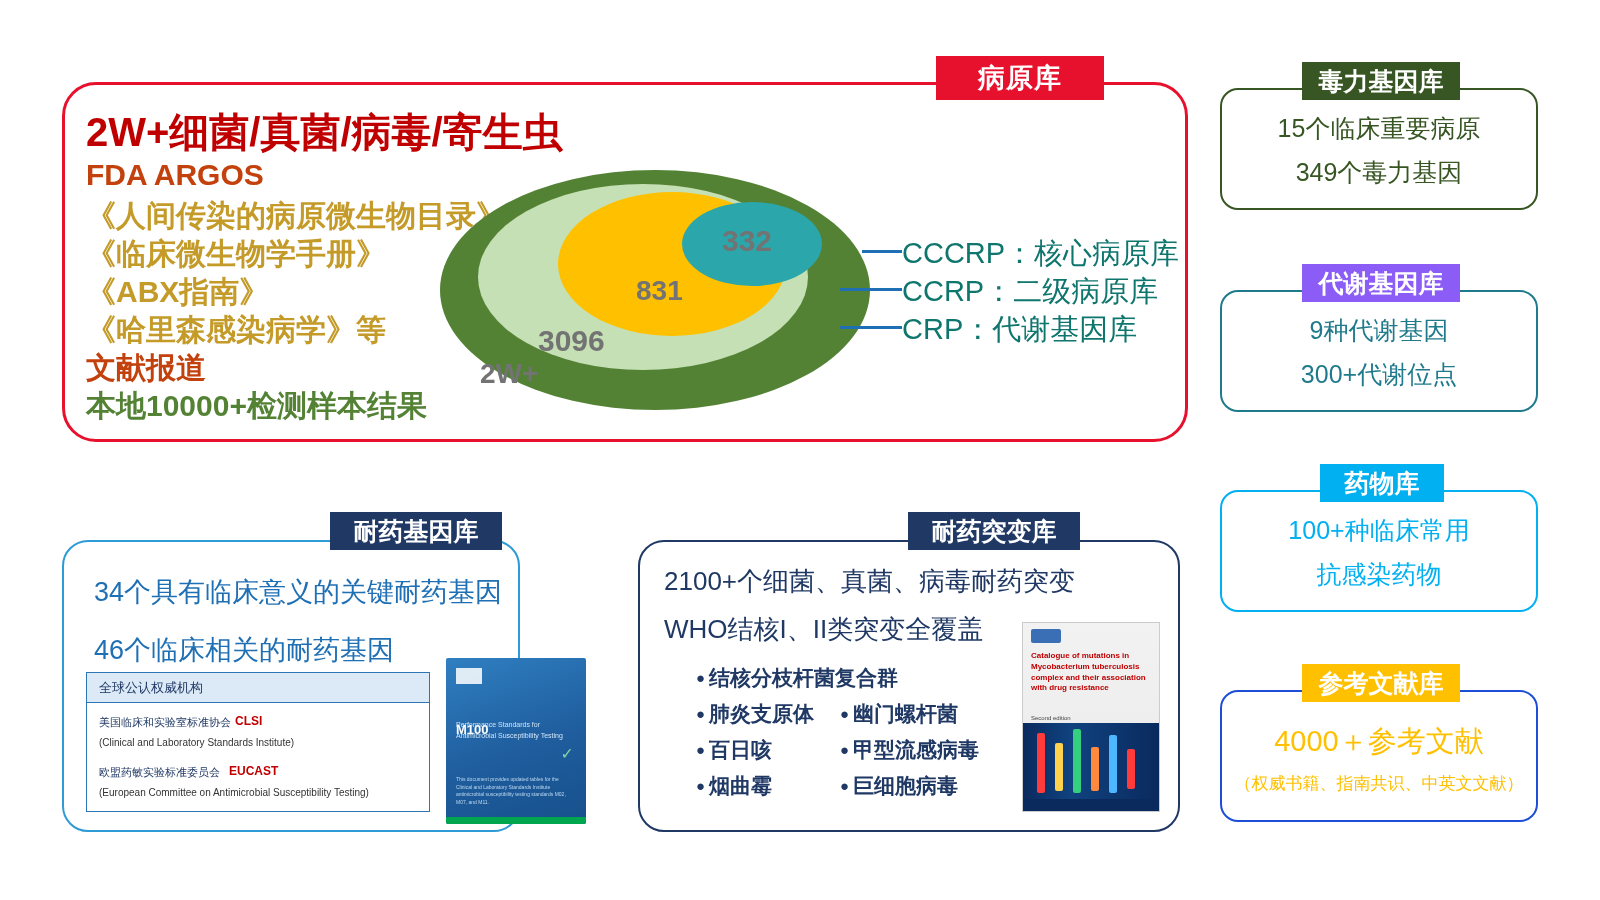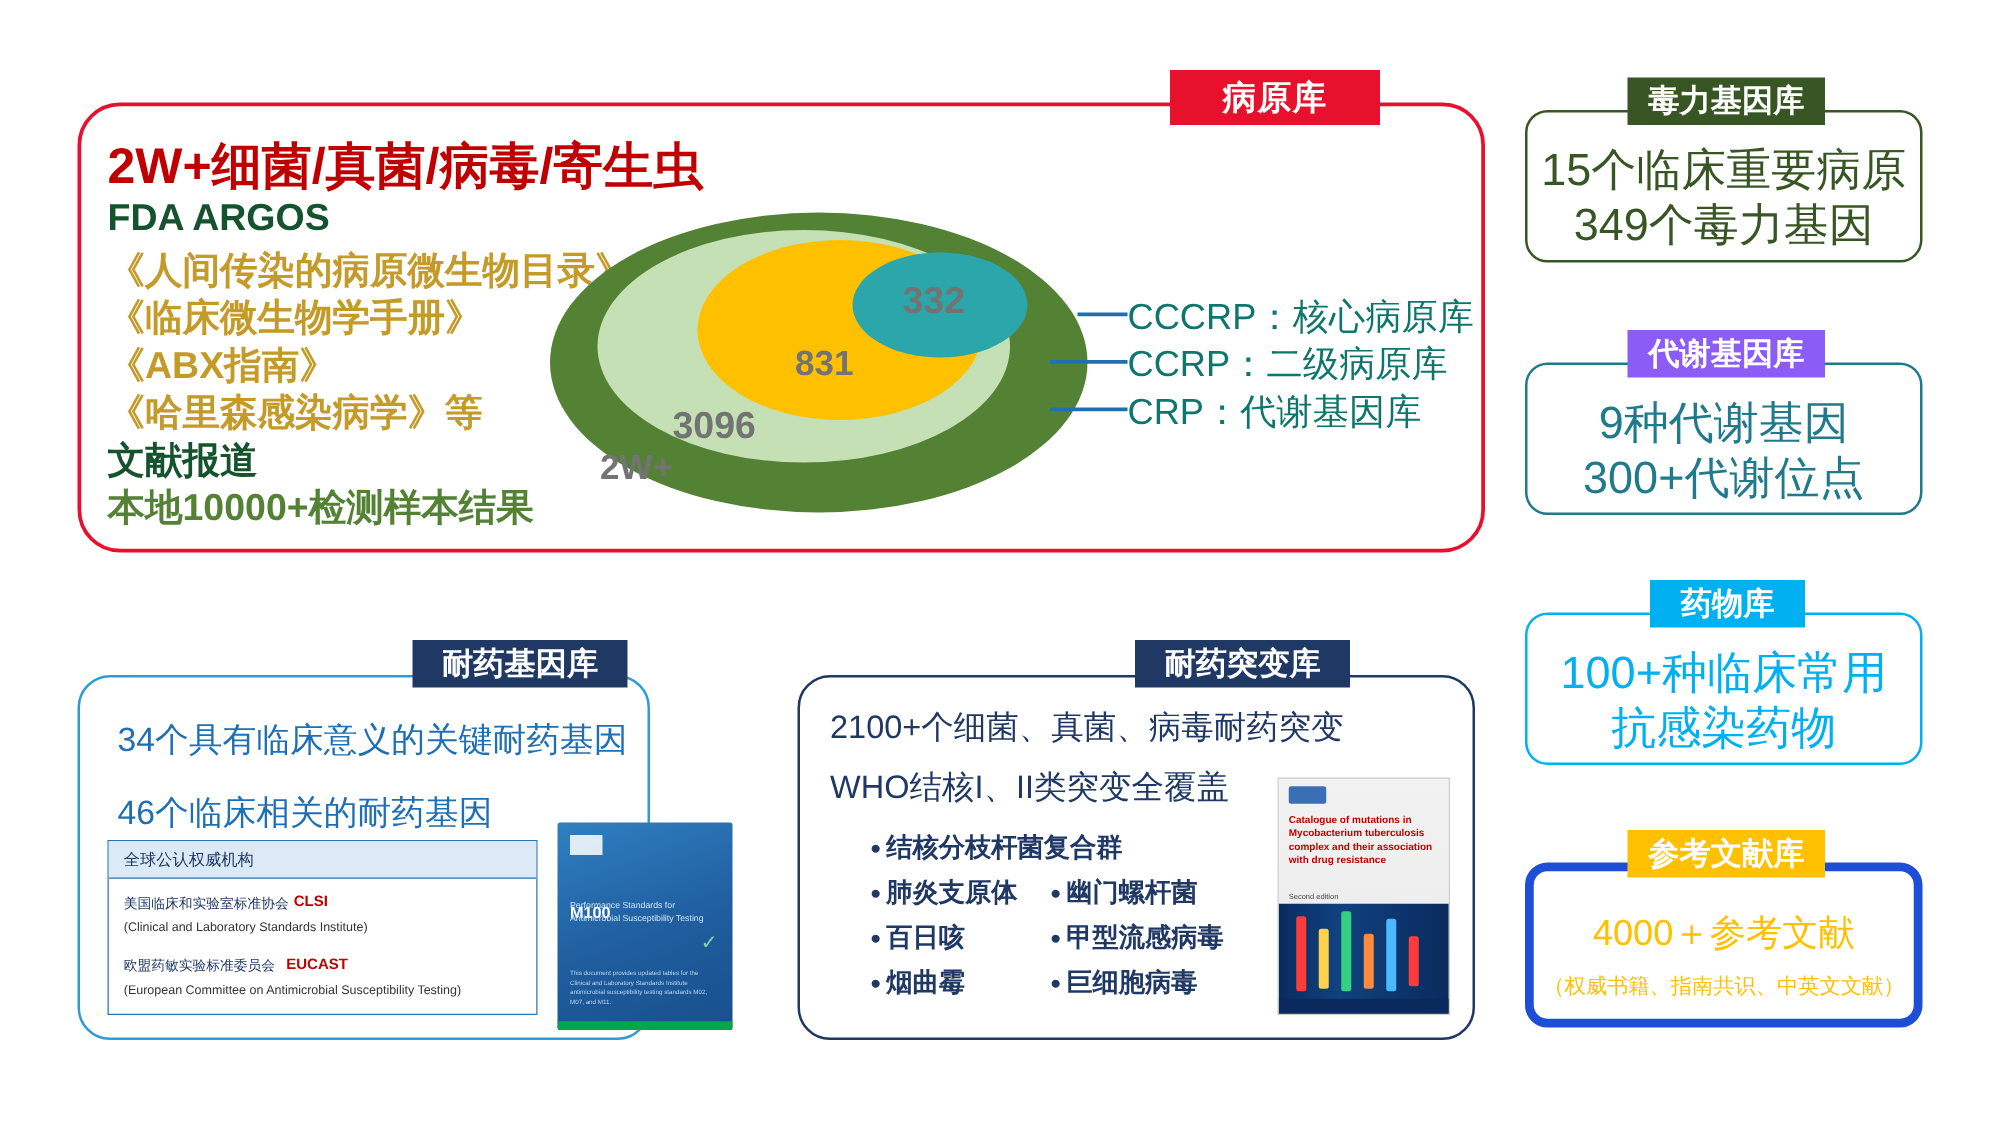--- a/index.html
+++ b/index.html
@@ -60,21 +60,21 @@
     color: #c00000;
     white-space: nowrap;
   }
   .src-line {
     position: absolute;
     left: 86px;
     white-space: nowrap;
     font-size: 30px;
     font-weight: bold;
   }
-  .src-blue { color: #14532d; }
+  .src-blue { color: #c2410c; }
   .src-gold { color: #c49a28; }
   .src-green { color: #548235; }
 
   
   #venn {
     position: absolute;
     left: 440px;
     top: 170px;
     width: 430px;
     height: 250px;
@@ -133,40 +133,40 @@
     position: absolute;
     box-sizing: border-box;
     border-radius: 18px;
     background: #ffffff;
     text-align: center;
   }
   .rc-line {
     position: absolute;
     width: 100%;
     text-align: center;
-    font-size: 36px;
+    font-size: 25px;
     white-space: nowrap;
   }
 
   #viru-card { left: 1220px; top: 88px; width: 318px; height: 122px; border: 2px solid #375623; }
   #viru-title { left: 1302px; top: 62px; width: 158px; height: 38px; background: #375623; font-size: 25px; }
   #viru-l1 { top: 22px; color: #375623; }
   #viru-l2 { top: 66px; color: #375623; }
 
   #meta-card { left: 1220px; top: 290px; width: 318px; height: 122px; border: 2px solid #1f7a8c; }
   #meta-title { left: 1302px; top: 264px; width: 158px; height: 38px; background: #8b5cf6; font-size: 25px; }
   #meta-l1 { top: 22px; color: #1f7a8c; }
   #meta-l2 { top: 66px; color: #1f7a8c; }
 
   #drug-card { left: 1220px; top: 490px; width: 318px; height: 122px; border: 2px solid #00b0f0; }
   #drug-title { left: 1320px; top: 464px; width: 124px; height: 38px; background: #00b0f0; font-size: 25px; }
   #drug-l1 { top: 22px; color: #00b0f0; }
   #drug-l2 { top: 66px; color: #00b0f0; }
 
-  #ref-card { left: 1220px; top: 690px; width: 318px; height: 132px; border: 7px solid #1d4ed8; }
+  #ref-card { left: 1220px; top: 690px; width: 318px; height: 132px; border: 2px solid #1d4ed8; }
   #ref-title { left: 1302px; top: 664px; width: 158px; height: 38px; background: #ffc000; font-size: 25px; color:#ffffff;}
   #ref-l1 { top: 30px; color: #ffc000; font-size: 29px; }
   #ref-l2 { top: 80px; color: #ffc000; font-size: 17px; }
 
   
   #resgene-panel {
     left: 62px;
     top: 540px;
     width: 458px;
     height: 292px;

